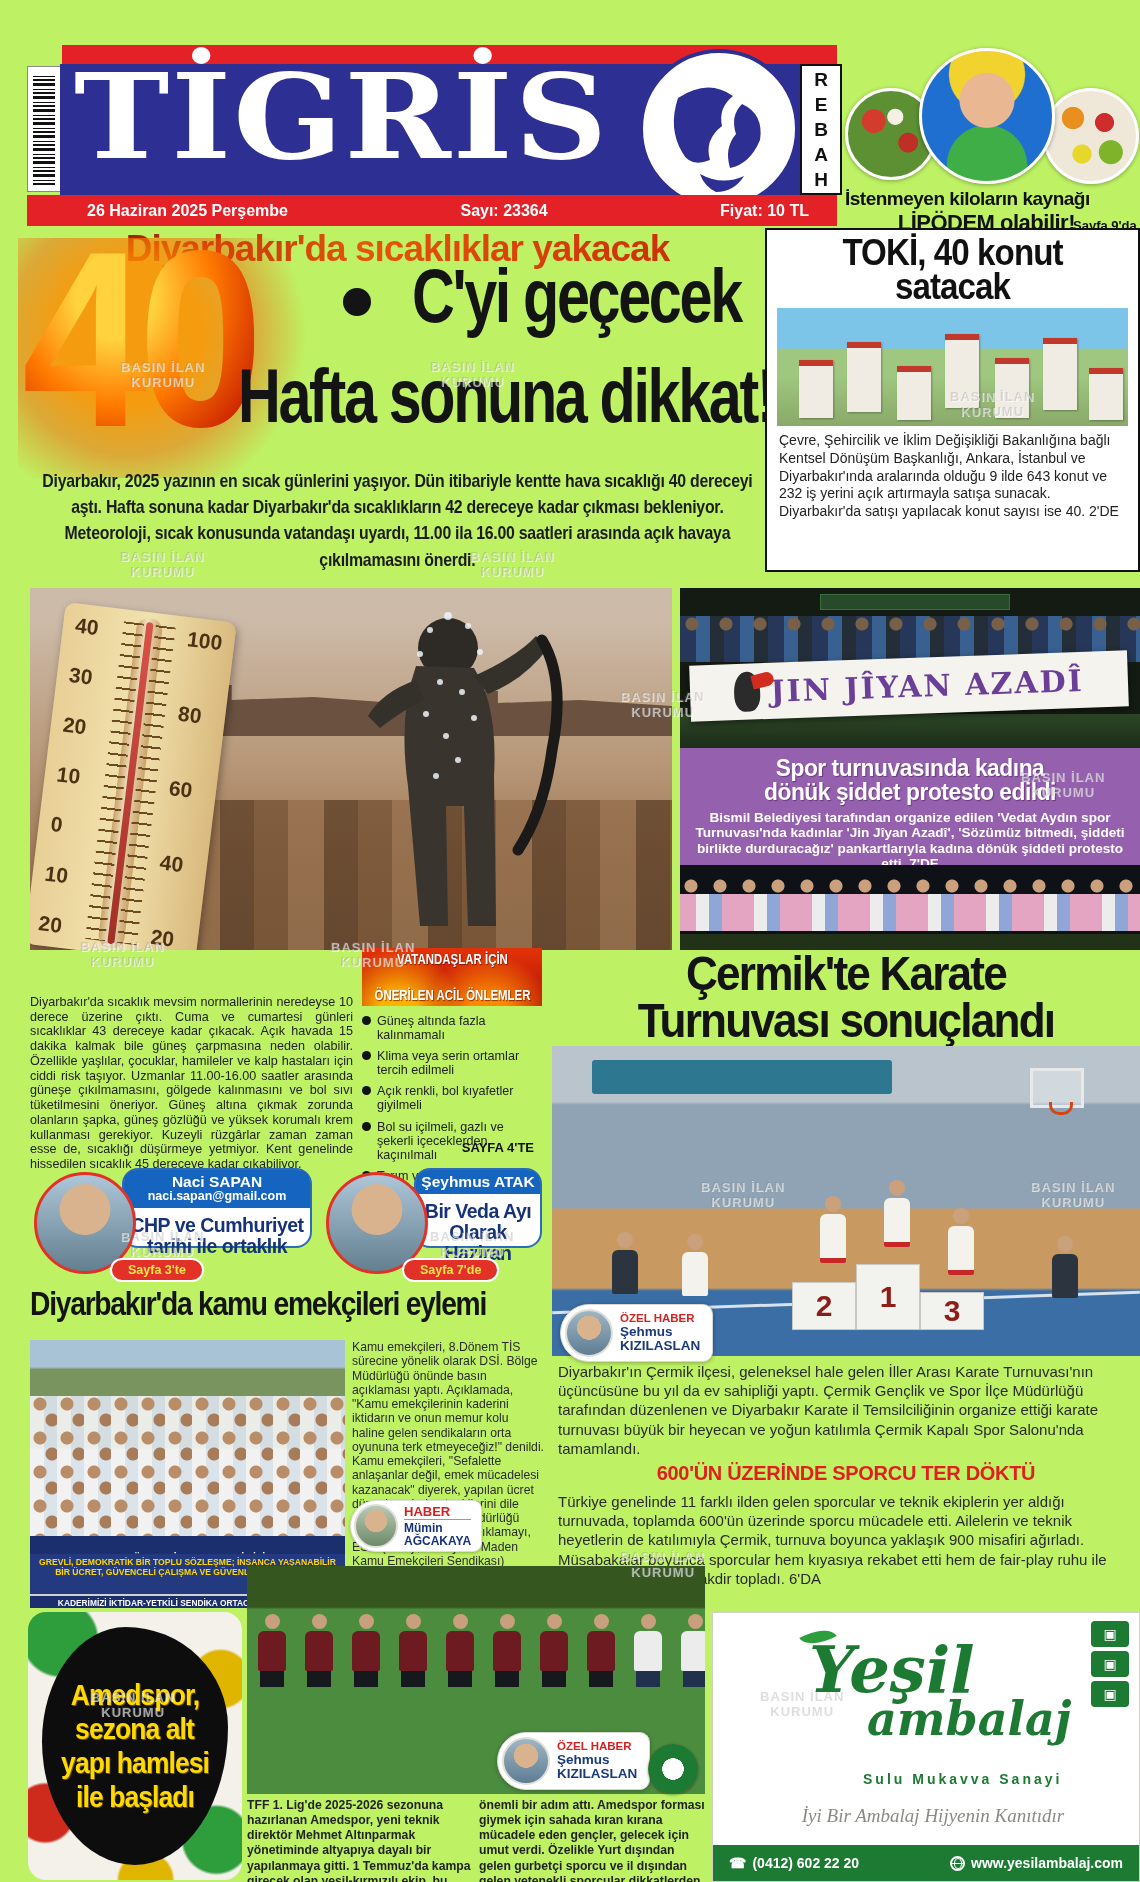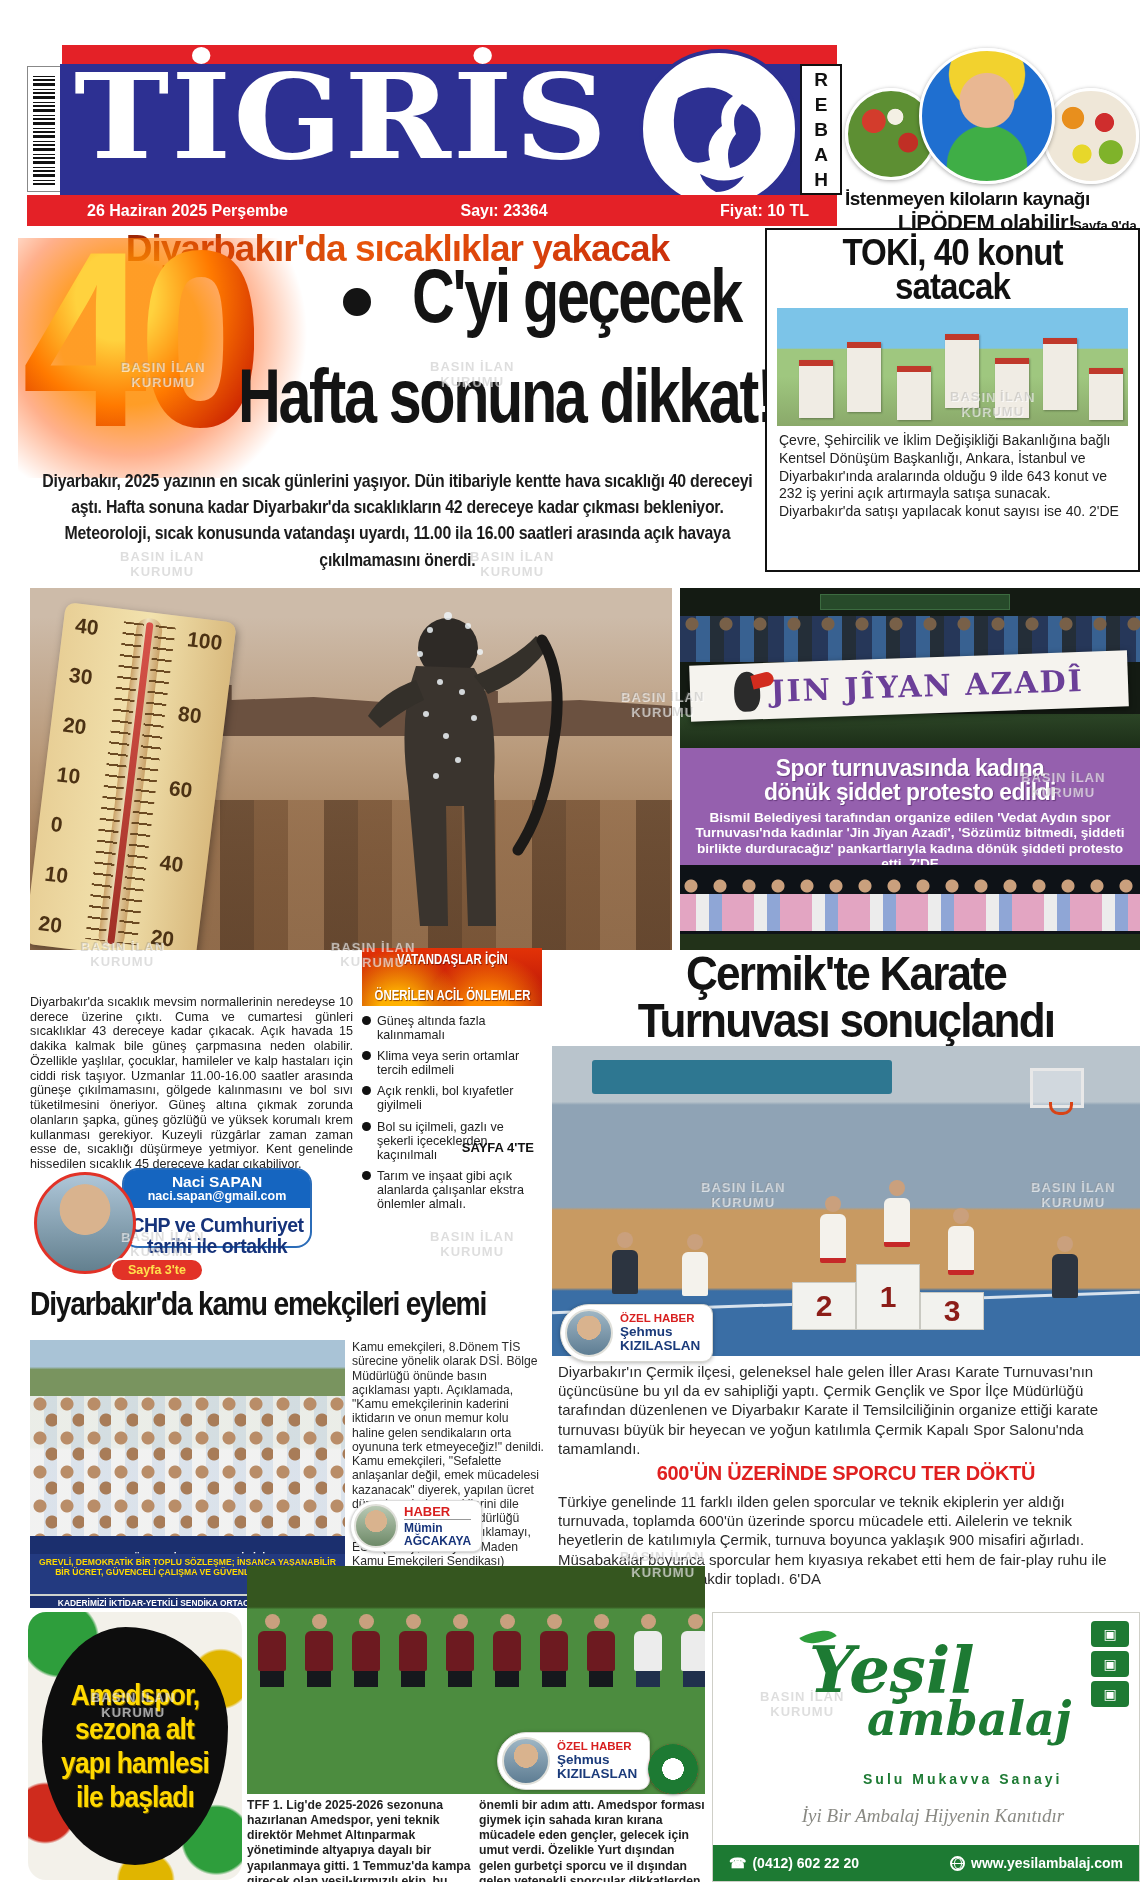--- a/index.html
+++ b/index.html
@@ -1,17 +1,17 @@
 <!DOCTYPE html>
 <html lang="tr"><head>
 <meta charset="utf-8">
 <title>Tigris Haber</title>
 <style>
   html,body{margin:0;padding:0;background:#e9e9e5;}
-  .page{position:relative;width:1140px;height:1882px;margin:0 auto;background:#ffffff;
+  .page{position:relative;width:1140px;height:1882px;margin:0 auto;background:#bef264;
         font-family:"Liberation Sans",sans-serif;overflow:hidden;color:#111;}
   [data-name]{box-sizing:border-box;}
   
   .wm{position:absolute;z-index:40;text-align:center;font-weight:800;font-size:13px;line-height:1.15;
       letter-spacing:1px;color:rgba(128,128,128,.26);text-shadow:1px 1px 0 rgba(255,255,255,.65);
       pointer-events:none;white-space:nowrap;}
   
   .topstrip{position:absolute;left:62px;top:45px;width:775px;height:19px;background:#e42127;}
   .mast{position:absolute;left:60px;top:64px;width:740px;height:131px;background:#2d3092;}
   .mast-title{position:absolute;left:14px;top:-12px;font-family:"DejaVu Serif","Liberation Serif",serif;
@@ -453,20 +453,33 @@
       </div>
       <div class="coltitle" data-name="column-title">
         <span data-name="column-title-line1">CHP ve Cumhuriyet</span><br>
         <span data-name="column-title-line2">tarihi ile ortaklık</span>
       </div>
     </div>
     <div class="colphoto" style="left:4px;top:4px;" data-name="columnist-portrait"></div>
     <div class="colpill" style="left:80px;top:90px;" data-name="column-page-ref">Sayfa 3'te</div>
   </div>
 
+  <div class="colbox" style="left:322px;width:220px;" data-name="columnist-seyhmus-atak">
+    <div class="colframe" style="left:92px;top:0;width:128px;" data-name="columnist-frame">
+      <div class="colhead" data-name="columnist-header">
+        <div class="n" data-name="columnist-name">Şeyhmus ATAK</div>
+      </div>
+      <div class="coltitle" data-name="column-title">
+        <span data-name="column-title-line1">Bir Veda Ayı</span><br>
+        <span data-name="column-title-line2">Olarak Haziran</span>
+      </div>
+    </div>
+    <div class="colphoto" style="left:4px;top:4px;" data-name="columnist-portrait"></div>
+    <div class="colpill" style="left:80px;top:90px;" data-name="column-page-ref">Sayfa 7'de</div>
+  </div>
 
   <div class="labor-h" data-name="labor-headline">Diyarbakır'da kamu emekçileri eylemi</div>
 
   <div class="esmphoto" data-name="labor-protest-photo">
     <div class="esmcrowd" data-name="crowd"></div>
     <div class="esmb1" data-name="labor-banner-1">8. DÖNEM TİS TALEPLERİMİZİ AÇIKLIYORUZ!</div>
     <div class="esmb2" data-name="labor-banner-2">GREVLİ, DEMOKRATİK BİR TOPLU SÖZLEŞME; İNSANCA YAŞANABİLİR BİR ÜCRET, GÜVENCELİ ÇALIŞMA VE GÜVENLİ BİR GELECEK...</div>
     <div class="esmb3" data-name="labor-banner-3">KADERİMİZİ İKTİDAR-YETKİLİ SENDİKA ORTAOYUNUNA TERK...</div>
   </div>
 

